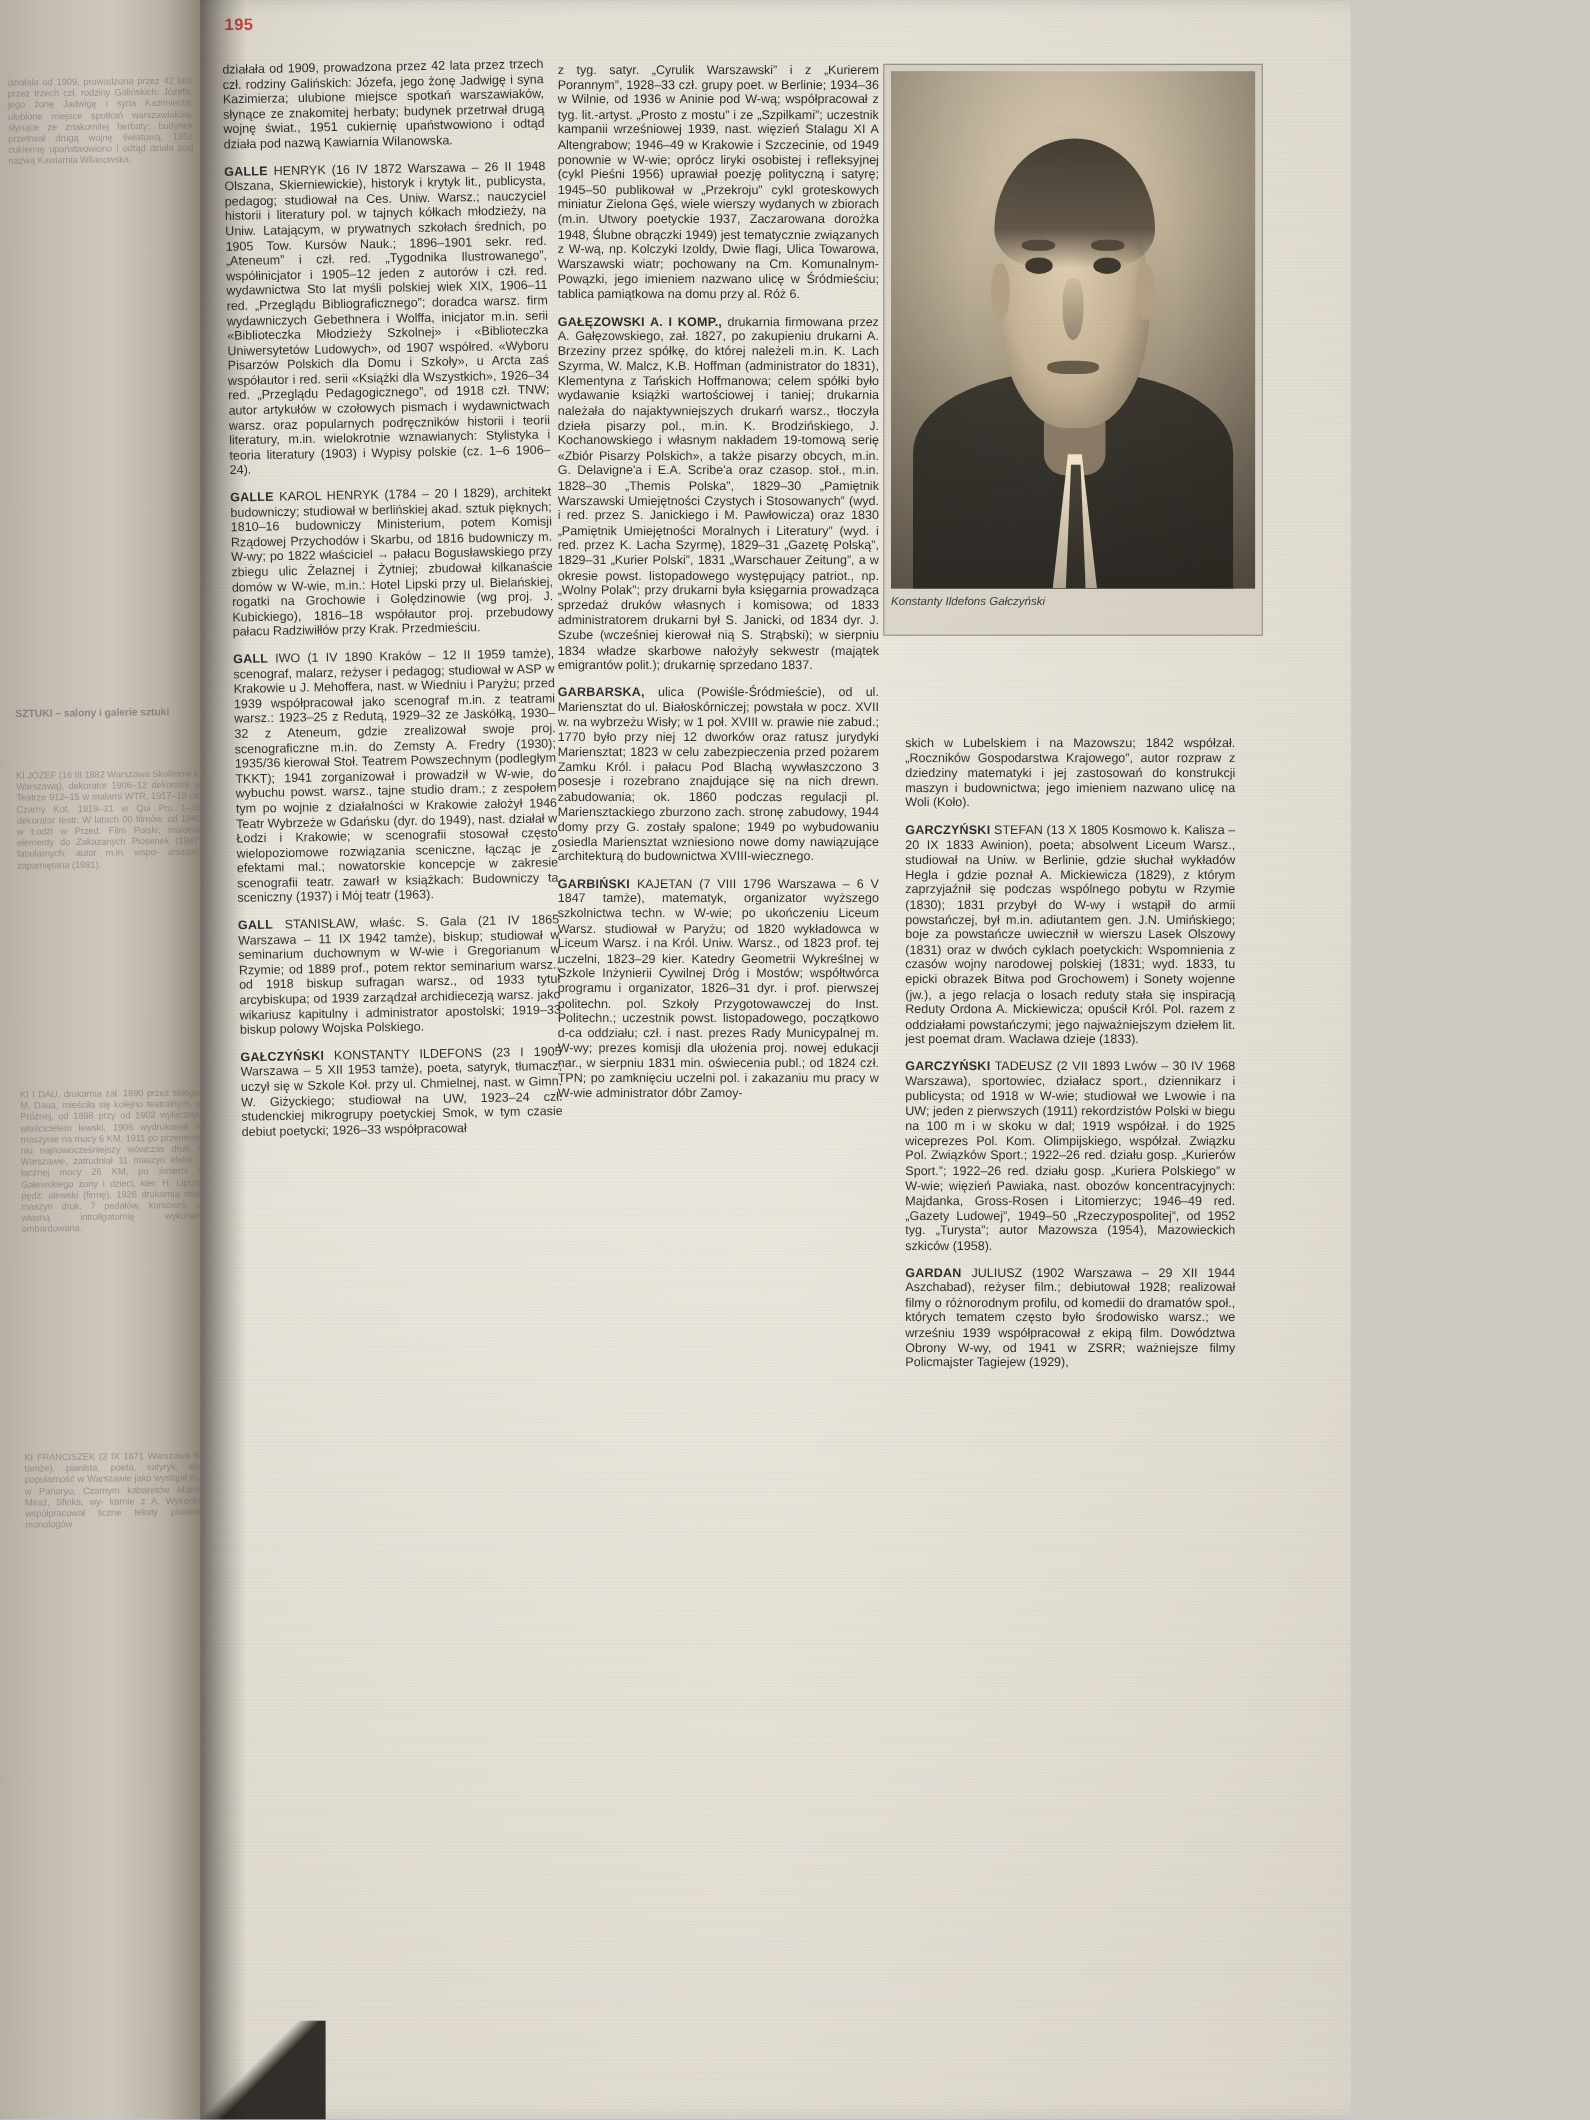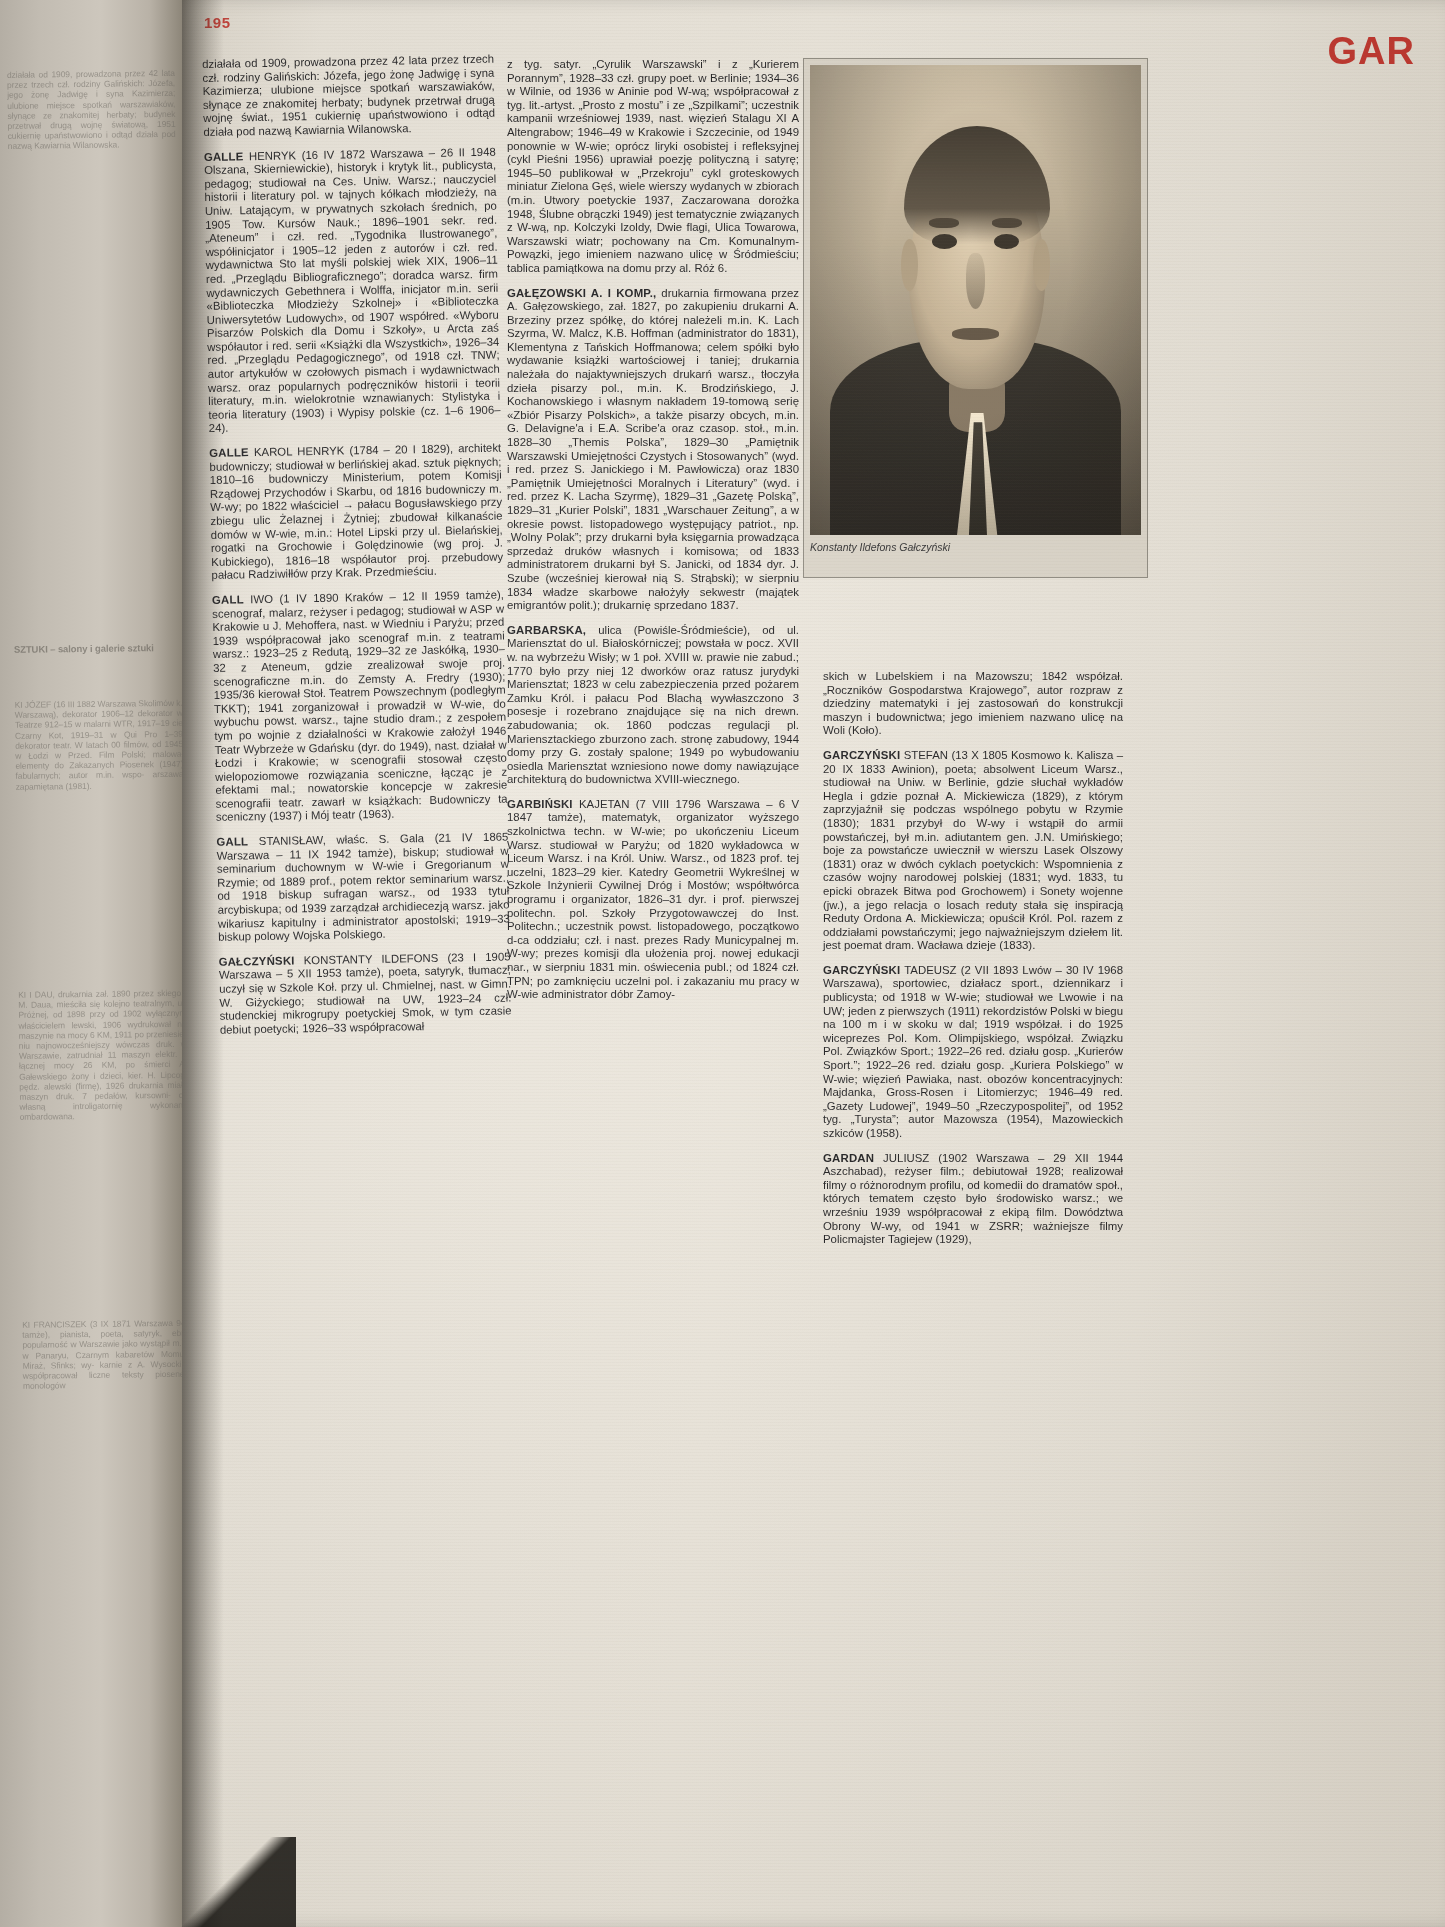--- a/index.html
+++ b/index.html
@@ -5,21 +5,21 @@
   html, body {
     margin: 0;
     padding: 0;
     background: #cfcac2;
   }
   body {
     font-family: "Liberation Sans", sans-serif;
   }
   .page {
     position: relative;
-    width: 1445px;
+    width: 1228px;
     height: 1927px;
     overflow: hidden;
     background: #c4b5fd;
   }
   
   .left-gutter {
     position: absolute;
     left: 0; top: 0;
     width: 182px; height: 1927px;
     background: linear-gradient(90deg,#b4aea4 0%, #c2bcb2 22%, #cdc7bd 55%, #b9b2a7 82%, #8d8679 100%);

